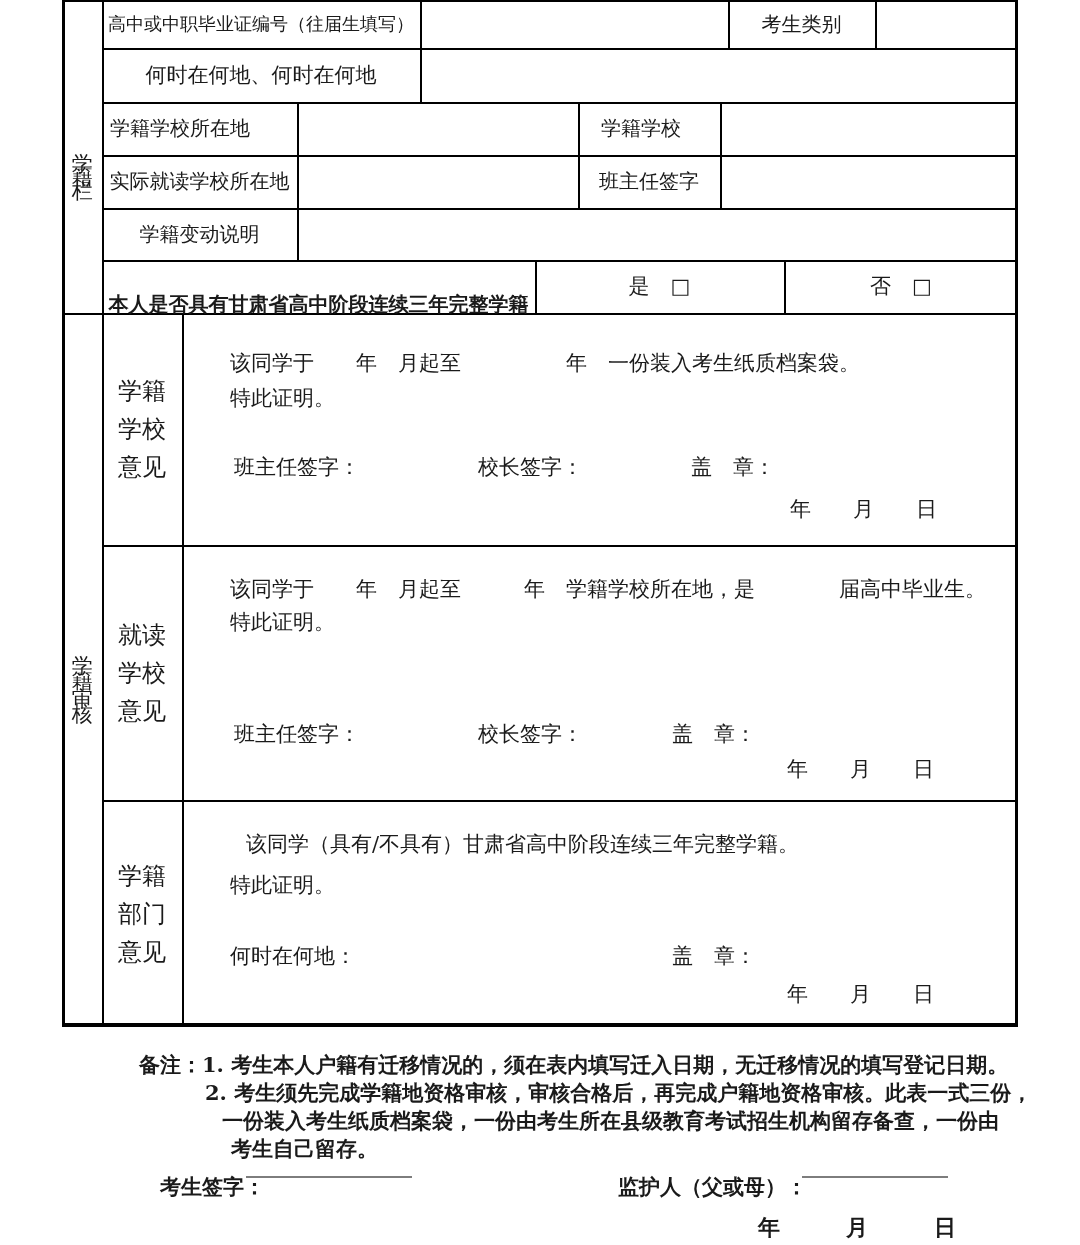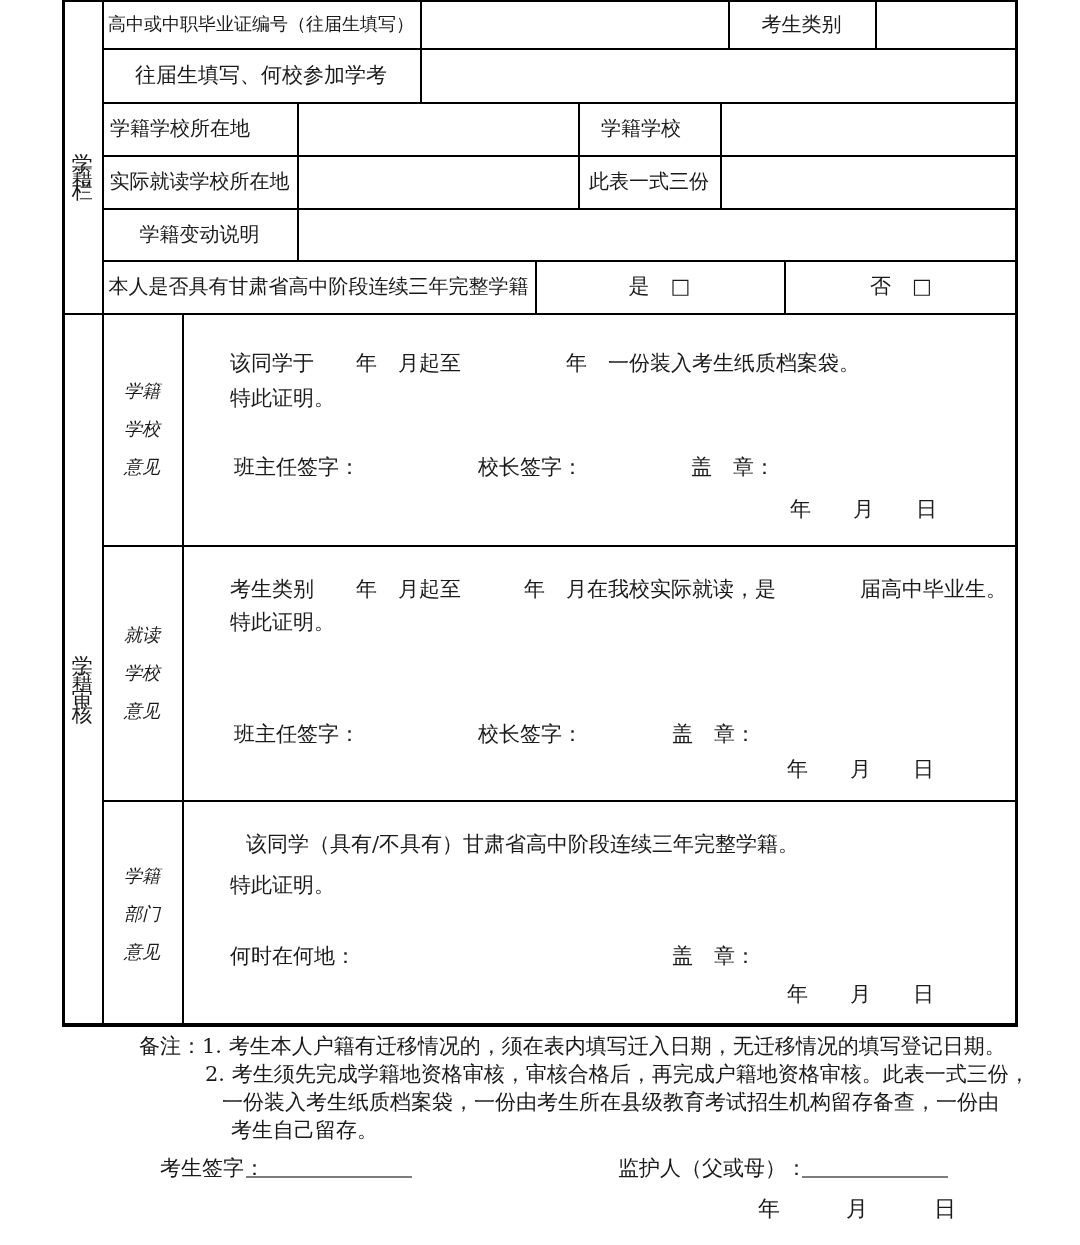--- a/index.html
+++ b/index.html
@@ -14,23 +14,23 @@
   .hl{position:absolute;height:2px;background:#000;}
   .vl{position:absolute;width:2px;background:#000;}
   .cell{
     position:absolute;display:flex;align-items:center;justify-content:center;
     text-align:center;white-space:nowrap;line-height:1.25;
   }
   .vert{
     writing-mode:vertical-rl;text-orientation:upright;letter-spacing:14px;
   }
   .abs{position:absolute;white-space:nowrap;line-height:1.2;}
-  .b{font-weight:normal;}
+  .b{font-weight:bold;margin-top:18px;}
   .seclabel{position:absolute;display:flex;flex-direction:column;align-items:center;justify-content:center;}
-  .seclabel span{display:block;text-align:center;line-height:38px;font-size:18px;font-style:italic;}
+  .seclabel span{display:block;text-align:center;line-height:38px;font-size:24px;}
   .ul{position:absolute;border-bottom:2px solid #7d7d7d;}
   .f18{font-size:18px}.f20{font-size:20px}.f21{font-size:21px}.f22{font-size:22px}
 </style>
 </head>
 <body>
 
 <div class="page">
 
   <div class="frame"></div>
 
@@ -55,31 +55,31 @@
   <div class="vl" style="left:784px;top:260px;height:53px"></div>
 
   <div class="cell vert f21" style="left:62px;top:0;width:40px;height:313px">学籍栏</div>
   <div class="cell vert f21" style="left:62px;top:313px;width:40px;height:714px;letter-spacing:16px">学籍审核</div>
 
   <div class="cell f18" style="left:102px;top:0;width:318px;height:48px">高中或中职毕业证编号（往届生填写）</div>
   <div class="cell f20" style="left:420px;top:0;width:308px;height:48px"></div>
   <div class="cell f20" style="left:728px;top:0;width:147px;height:48px">考生类别</div>
   <div class="cell f20" style="left:875px;top:0;width:143px;height:48px"></div>
 
-  <div class="cell f21" style="left:102px;top:48px;width:318px;height:54px">往届生填写、何校参加学考</div>
+  <div class="cell f21" style="left:102px;top:48px;width:318px;height:54px">何时在何地、何时在何地</div>
   <div class="cell f21" style="left:420px;top:48px;width:598px;height:54px"></div>
 
   <div class="cell f20" style="left:102px;top:102px;width:156px;height:53px">学籍学校所在地</div>
   <div class="cell f20" style="left:297px;top:102px;width:281px;height:53px"></div>
   <div class="cell f20" style="left:570px;top:102px;width:142px;height:53px">学籍学校</div>
   <div class="cell f20" style="left:720px;top:102px;width:298px;height:53px"></div>
 
   <div class="cell f20" style="left:102px;top:155px;width:195px;height:53px">实际就读学校所在地</div>
   <div class="cell f20" style="left:297px;top:155px;width:281px;height:53px"></div>
-  <div class="cell f20" style="left:578px;top:155px;width:142px;height:53px">此表一式三份</div>
+  <div class="cell f20" style="left:578px;top:155px;width:142px;height:53px">班主任签字</div>
   <div class="cell f20" style="left:720px;top:155px;width:298px;height:53px"></div>
 
   <div class="cell f20" style="left:102px;top:208px;width:195px;height:52px">学籍变动说明</div>
   <div class="cell f20" style="left:297px;top:208px;width:721px;height:52px"></div>
 
   <div class="cell f20 b" style="left:102px;top:260px;width:433px;height:53px">本人是否具有甘肃省高中阶段连续三年完整学籍</div>
   <div class="cell f21" style="left:535px;top:260px;width:249px;height:53px">是　□</div>
   <div class="cell f21" style="left:784px;top:260px;width:234px;height:53px">否　□</div>
 
   <div class="seclabel" style="left:102px;top:313px;width:80px;height:232px">
@@ -92,21 +92,21 @@
   <span class="abs f21" style="left:234px;top:455px">班主任签字：</span>
   <span class="abs f21" style="left:478px;top:455px">校长签字：</span>
   <span class="abs f21" style="left:691px;top:455px">盖　章：</span>
   <span class="abs f21" style="left:790px;top:497px">年　　月　　日</span>
 
   <div class="seclabel" style="left:102px;top:545px;width:80px;height:255px">
     <span>就读</span>
     <span>学校</span>
     <span>意见</span>
   </div>
-  <span class="abs f21" style="left:230px;top:577px">考生类别　　年　月起至　　　年　月在我校实际就读，是　　　　届高中毕业生。</span>
+  <span class="abs f21" style="left:230px;top:577px">该同学于　　年　月起至　　　年　学籍学校所在地，是　　　　届高中毕业生。</span>
   <span class="abs f21" style="left:230px;top:610px">特此证明。</span>
   <span class="abs f21" style="left:234px;top:722px">班主任签字：</span>
   <span class="abs f21" style="left:478px;top:722px">校长签字：</span>
   <span class="abs f21" style="left:672px;top:722px">盖　章：</span>
   <span class="abs f21" style="left:787px;top:757px">年　　月　　日</span>
 
   <div class="seclabel" style="left:102px;top:800px;width:80px;height:227px">
     <span>学籍</span>
     <span>部门</span>
     <span>意见</span>

